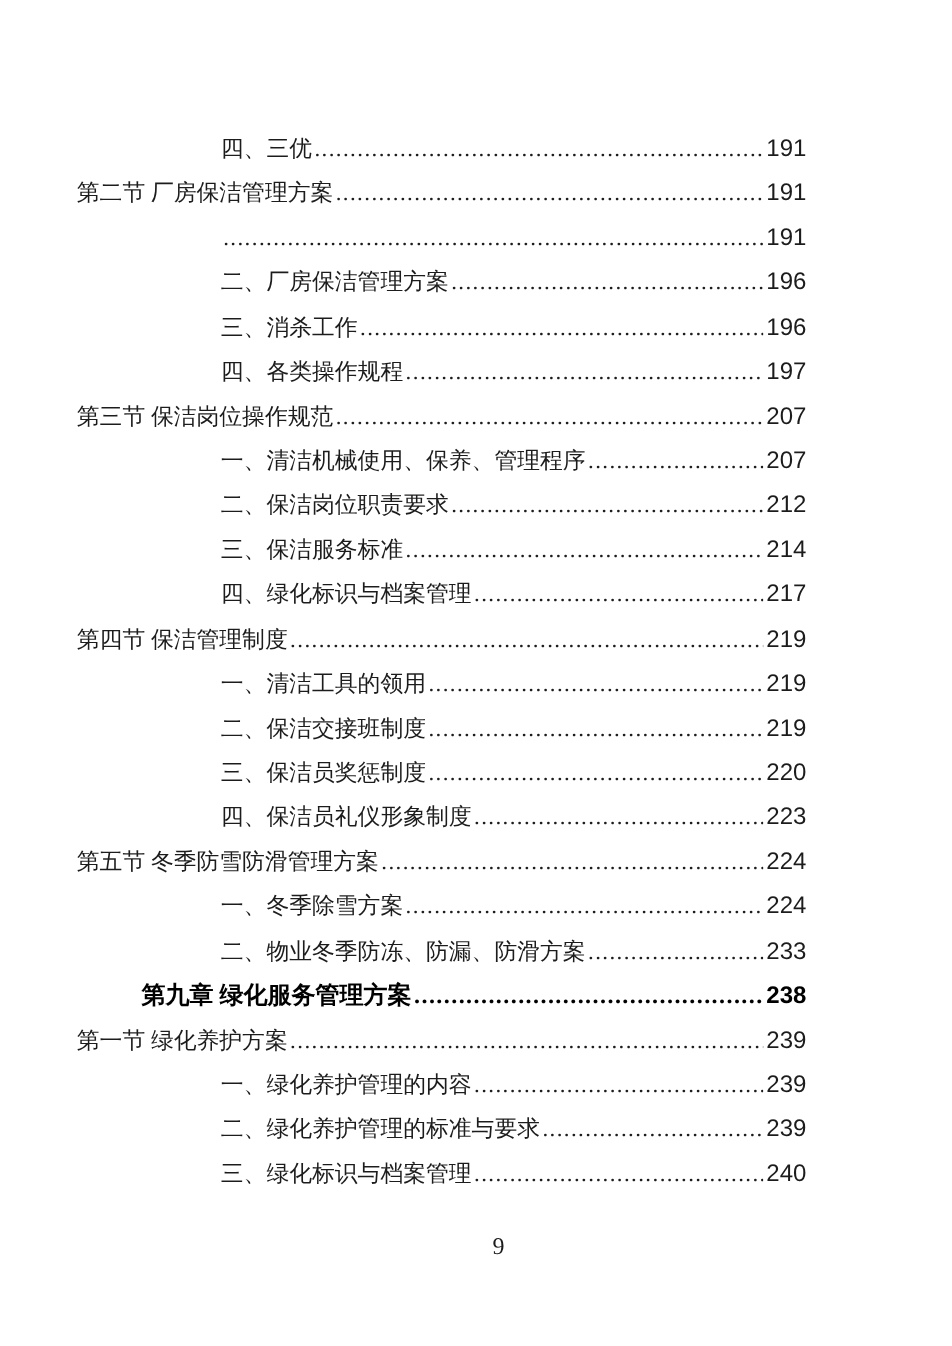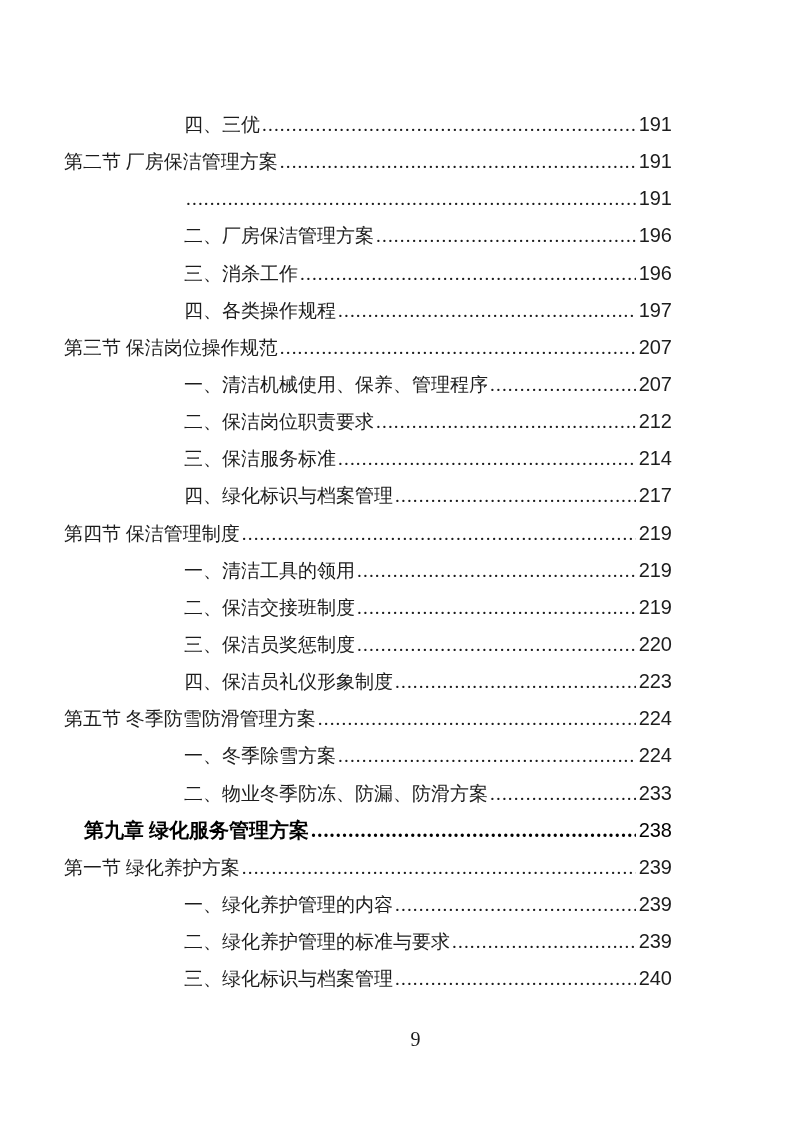--- a/index.html
+++ b/index.html
@@ -28,21 +28,21 @@
     display: flex;
     align-items: baseline;
     height: 37.15px;
     line-height: 37.15px;
     font-size: 19px;
     box-sizing: border-box;
   }
   .toc-row.level-item    { padding-left: 184px; align-items: center; }
   .toc-row.level-section { padding-left: 64px; }
   .toc-row.level-chapter {
-    padding-left: 84px;
+    padding-left: 118px;
     font-weight: bold;
     font-size: 20px;
     color: #000000;
   }
   .toc-label {
     white-space: nowrap;
     flex: 0 0 auto;
   }
   .toc-leader {
     flex: 1 1 auto;
@@ -55,21 +55,21 @@
     content: "......................................................................................................................................................";
     letter-spacing: 1.2px;
   }
   .toc-page {
     flex: 0 0 auto;
     font-family: "Liberation Sans", "DejaVu Sans", sans-serif;
     font-size: 20px;
     text-align: right;
     white-space: nowrap;
   }
-  .level-chapter .toc-page { font-weight: normal; }
+  .level-chapter .toc-page { font-weight: bold; }
   .footer {
     position: absolute;
     top: 1028px;
     left: 0;
     width: 793px;
     box-sizing: border-box;
     padding-left: 38px;
     text-align: center;
     font-size: 20px;
     color: #1c1c1c;

